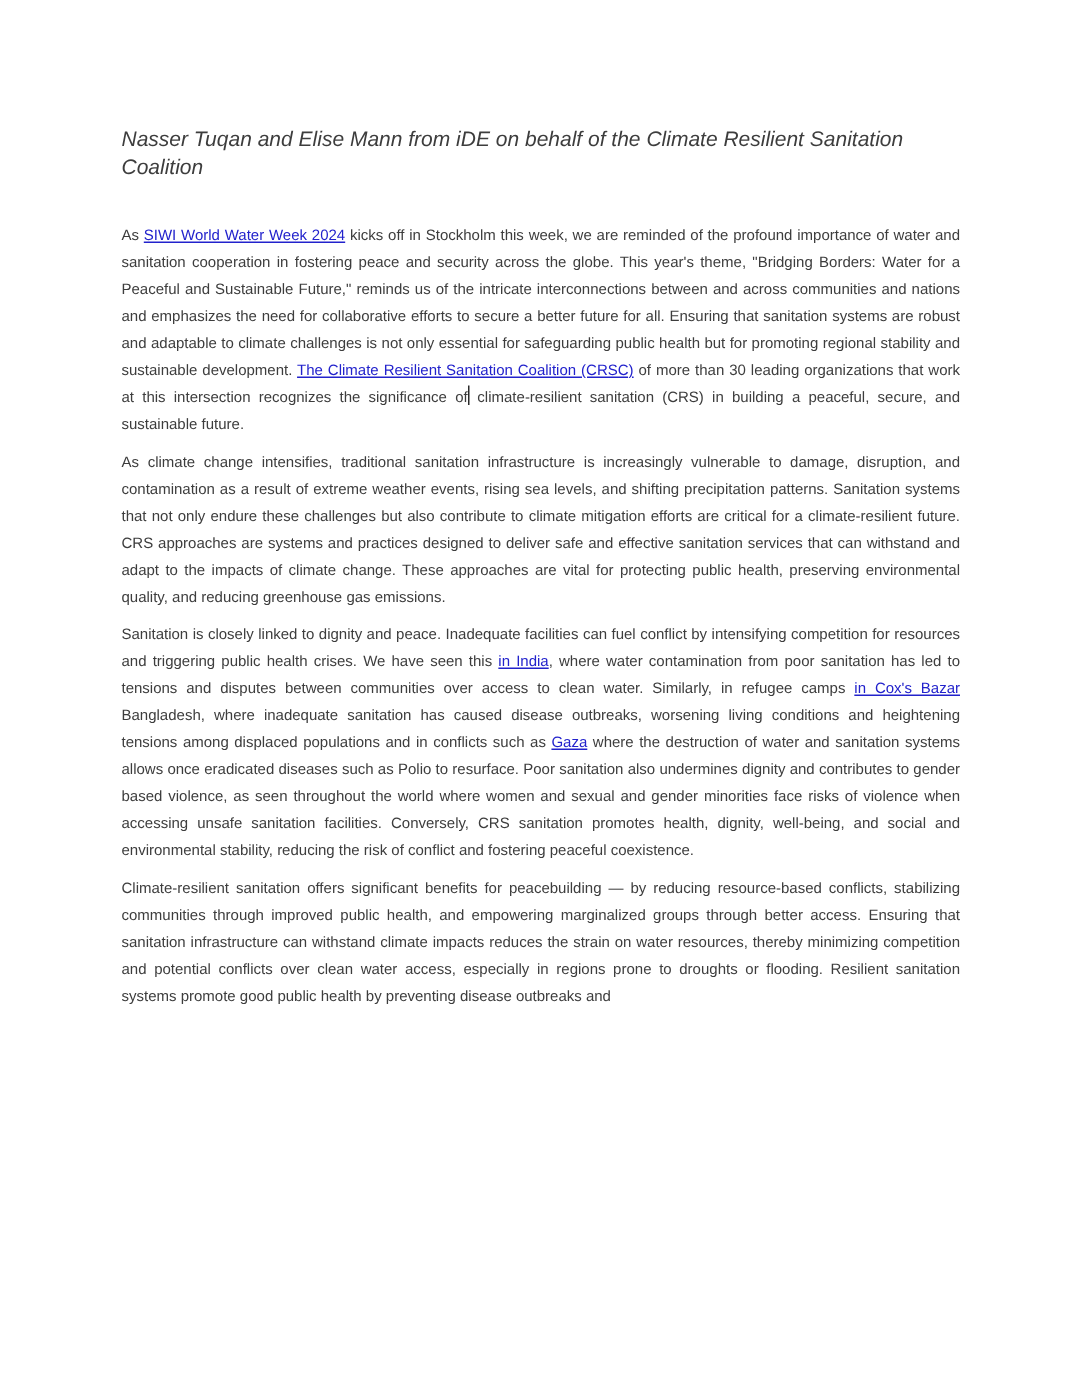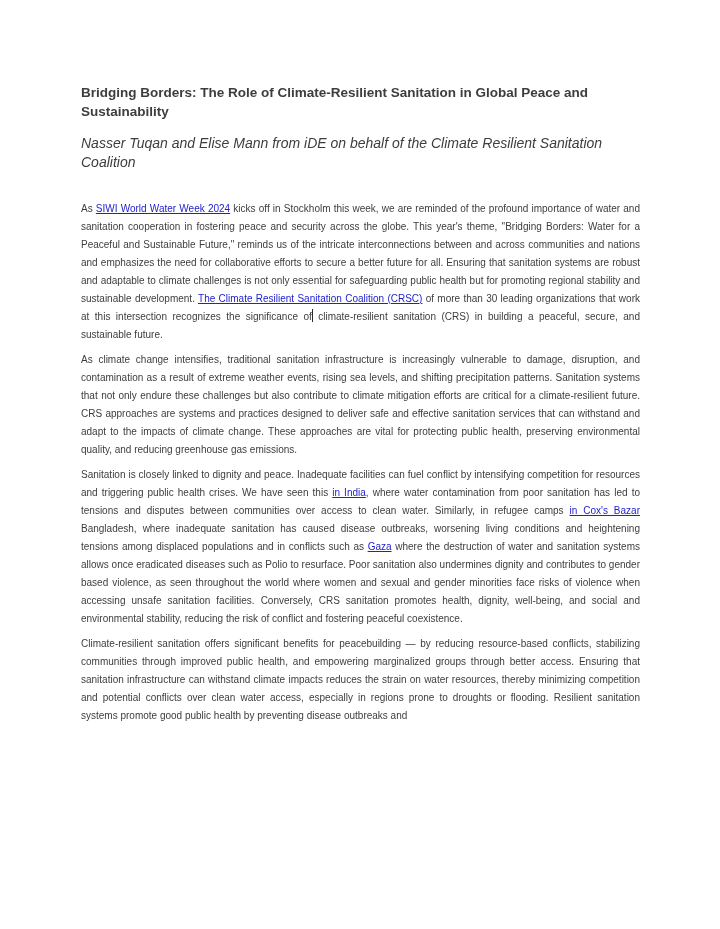--- a/index.html
+++ b/index.html
@@ -60,21 +60,20 @@
     height: 13px;
     background: #2a2a2a;
     vertical-align: -2px;
   }
 </style>
 </head>
 <body>
 
 <div class="page">
   <div class="content">
-    <h1 class="title">Bridging Borders: The Role of Climate-Resilient Sanitation in Global Peace and Sustainability</h1>
     <p class="byline">Nasser Tuqan and Elise Mann from iDE on behalf of the Climate Resilient Sanitation Coalition</p>
     <div class="body-text" id="doc-body">
         <p class="para"><span>As </span><a class="doc-link" href="#">SIWI World Water Week 2024</a><span> kicks off in Stockholm this week, we are reminded of the profound importance of water and sanitation cooperation in fostering peace and security across the globe. This year's theme, "Bridging Borders: Water for a Peaceful and Sustainable Future," reminds us of the intricate interconnections between and across communities and nations and emphasizes the need for collaborative efforts to secure a better future for all. Ensuring that sanitation systems are robust and adaptable to climate challenges is not only essential for safeguarding public health but for promoting regional stability and sustainable development. </span><a class="doc-link" href="#">The Climate Resilient Sanitation Coalition (CRSC)</a><span> of more than 30 leading organizations that work at this intersection recognizes the significance of</span><span class="caret"></span><span> climate-resilient sanitation (CRS) in building a peaceful, secure, and sustainable future.</span></p>
         <p class="para"><span>As climate change intensifies, traditional sanitation infrastructure is increasingly vulnerable to damage, disruption, and contamination as a result of extreme weather events, rising sea levels, and shifting precipitation patterns. Sanitation systems that not only endure these challenges but also contribute to climate mitigation efforts are critical for a climate-resilient future. CRS approaches are systems and practices designed to deliver safe and effective sanitation services that can withstand and adapt to the impacts of climate change. These approaches are vital for protecting public health, preserving environmental quality, and reducing greenhouse gas emissions.</span></p>
         <p class="para"><span>Sanitation is closely linked to dignity and peace. Inadequate facilities can fuel conflict by intensifying competition for resources and triggering public health crises. We have seen this </span><a class="doc-link" href="#">in India</a><span>, where water contamination from poor sanitation has led to tensions and disputes between communities over access to clean water. Similarly, in refugee camps </span><a class="doc-link" href="#">in Cox's Bazar </a><span>Bangladesh, where inadequate sanitation has caused disease outbreaks, worsening living conditions and heightening tensions among displaced populations and in conflicts such as </span><a class="doc-link" href="#">Gaza</a><span> where the destruction of water and sanitation systems allows once eradicated diseases such as Polio to resurface. Poor sanitation also undermines dignity and contributes to gender based violence, as seen throughout the world where women and sexual and gender minorities face risks of violence when accessing unsafe sanitation facilities. Conversely, CRS sanitation promotes health, dignity, well-being, and social and environmental stability, reducing the risk of conflict and fostering peaceful coexistence.</span></p>
         <p class="para"><span>Climate-resilient sanitation offers significant benefits for peacebuilding — by reducing resource-based conflicts, stabilizing communities through improved public health, and empowering marginalized groups through better access. Ensuring that sanitation infrastructure can withstand climate impacts reduces the strain on water resources, thereby minimizing competition and potential conflicts over clean water access, especially in regions prone to droughts or flooding. Resilient sanitation systems promote good public health by preventing disease outbreaks and</span></p>
       </div>
   </div>
 </div>
 

